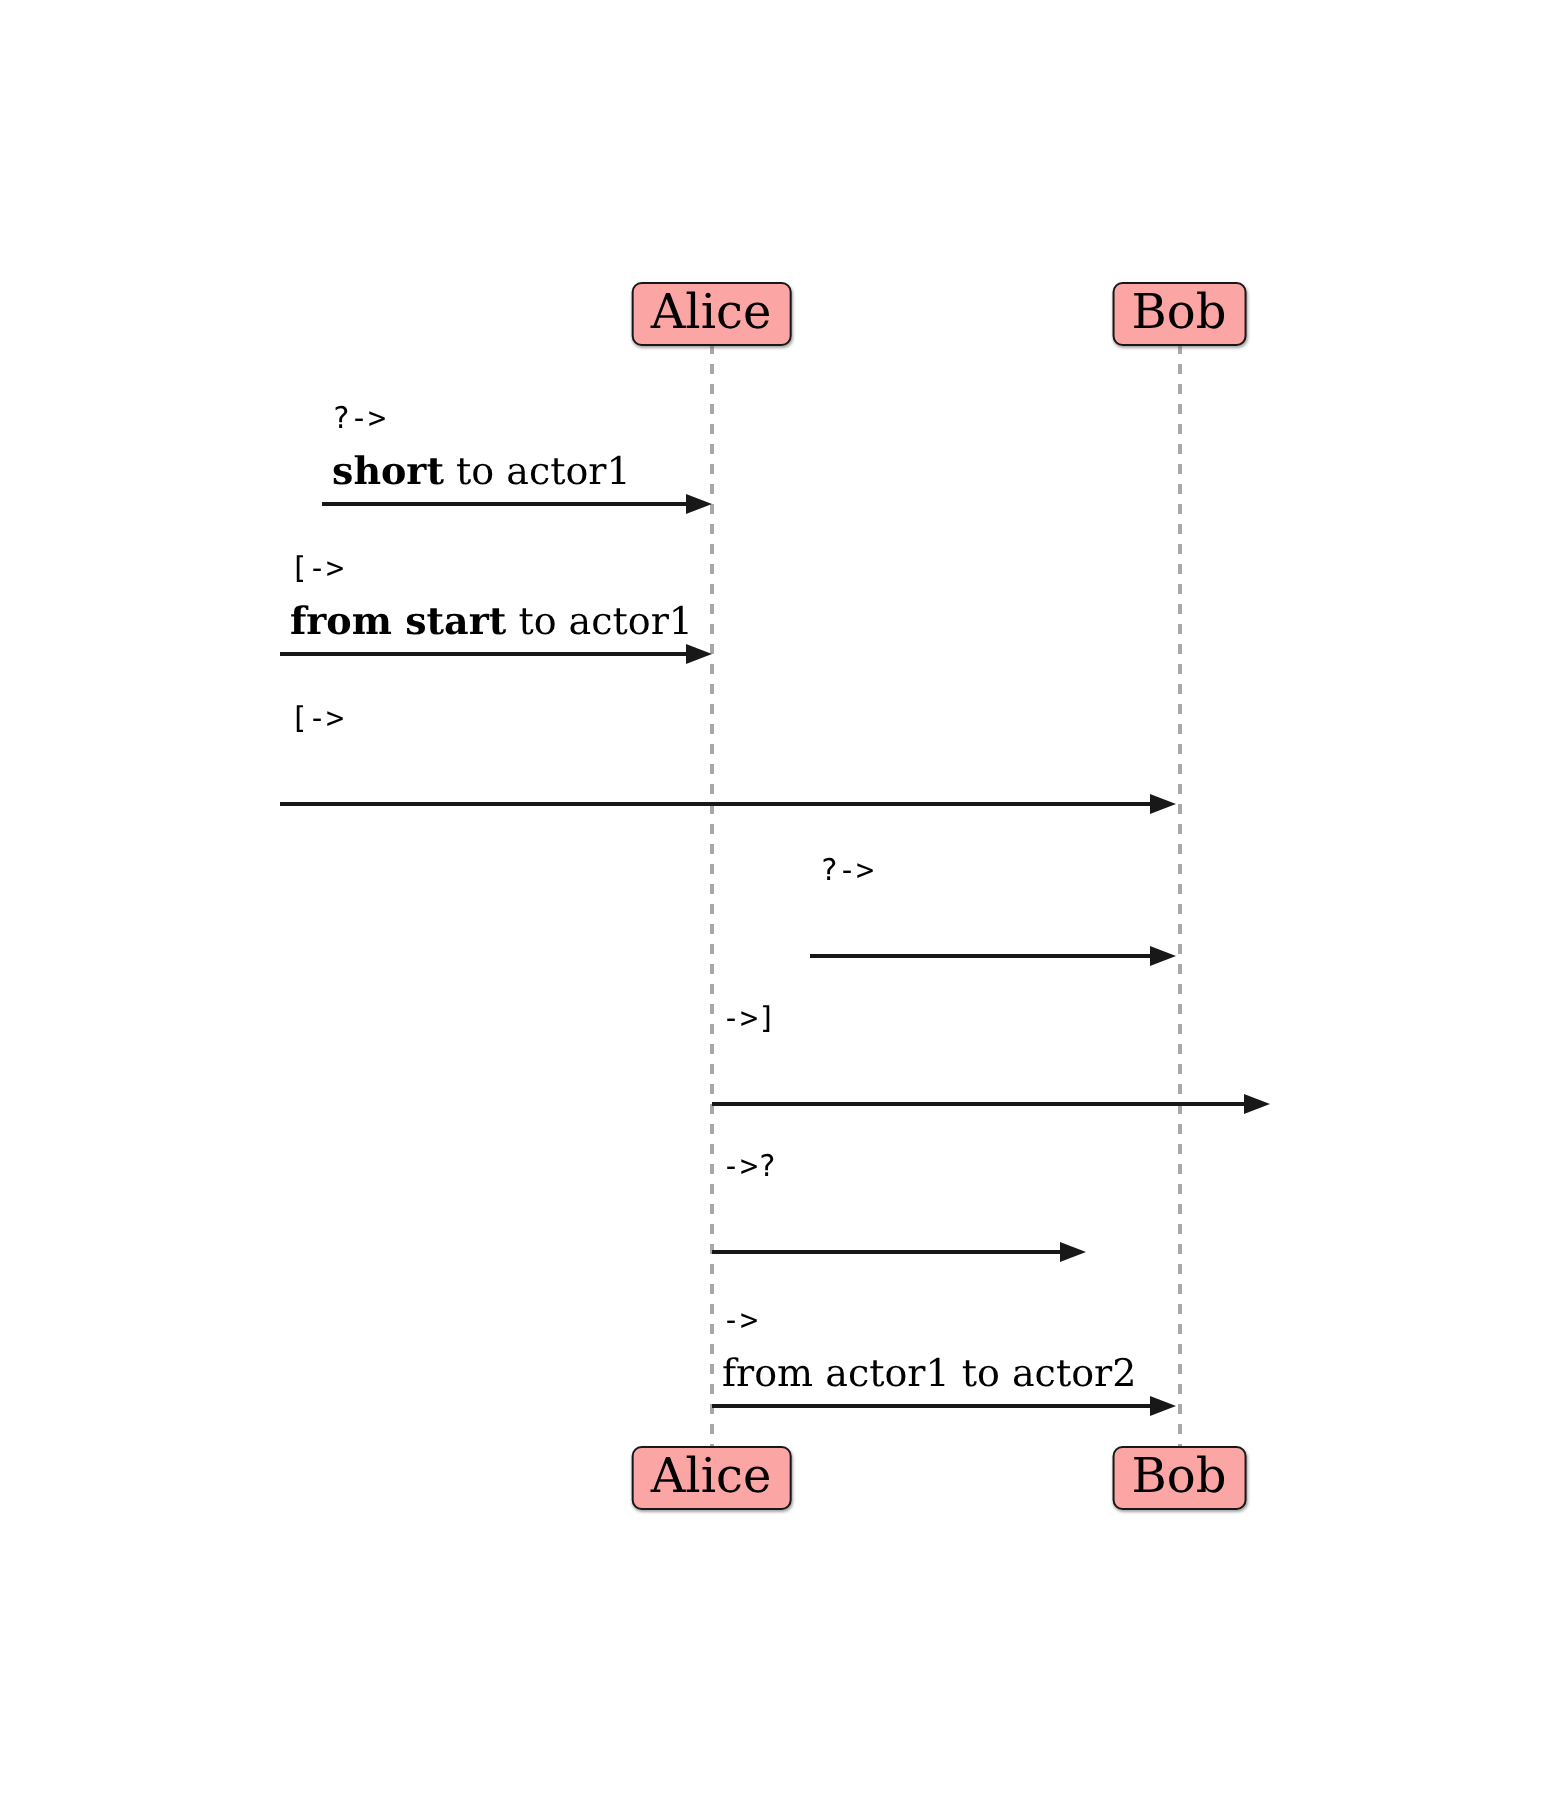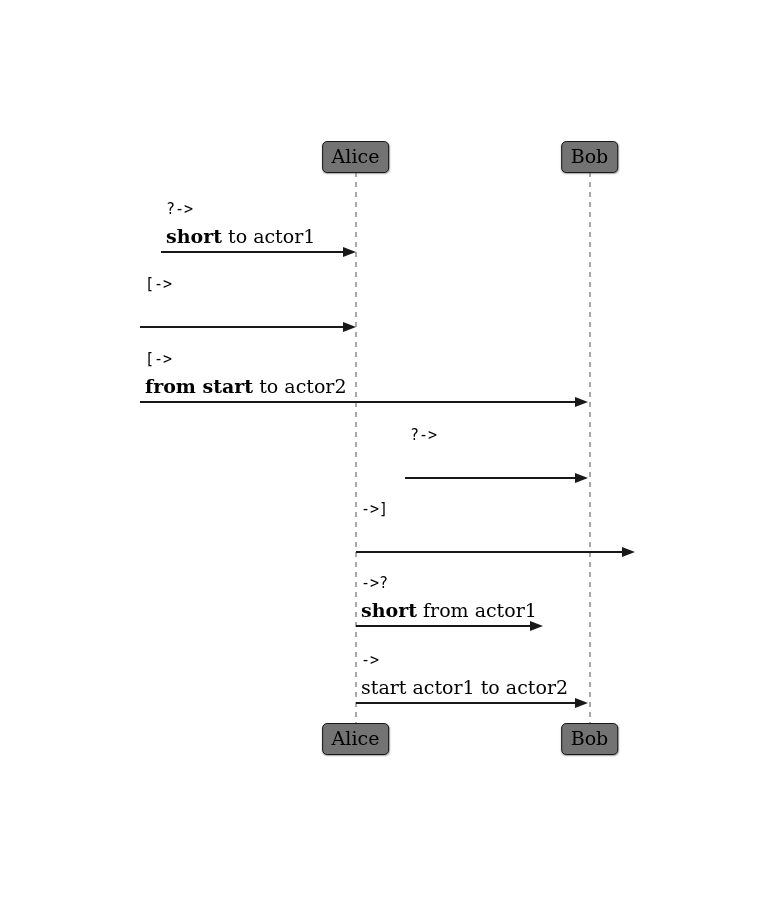--- a/index.html
+++ b/index.html
@@ -17,26 +17,26 @@
     color: #000;
   }
   .lifeline {
     position: absolute;
     width: 2px;
     background: repeating-linear-gradient(180deg, #a8a8a8 0 5px, transparent 5px 10px);
   }
   .actor-box {
     position: absolute;
     transform: translateX(-50%);
-    background: #737373;
+    background: #fca5a5;
     border: 1.5px solid #181818;
     border-radius: 5px;
     box-shadow: 0.5px 1px 1.5px rgba(90,90,90,0.55);
     padding: 2px 9px 4px 9px;
-    font-size: 19px;
+    font-size: 24px;
     line-height: 24px;
     white-space: nowrap;
   }
   .message-label {
     position: absolute;
     display: flex;
     flex-direction: column;
     gap: 4px;
     white-space: nowrap;
   }
@@ -88,45 +88,44 @@
 
   <div id="messages-layer">
       <div class="message-label" style="left: 166px; top: 199px;">
         <div class="msg-style-label">?-&gt;</div>
         <div class="msg-text"><b>short</b><span> to actor1</span></div>
       </div>
       <div class="arrow-line" style="left: 161px; top: 251px; width: 191px;"></div>
       <div class="arrow-head" style="left: 343px; top: 247px;"></div>
       <div class="message-label" style="left: 145px; top: 274px;">
         <div class="msg-style-label">[-&gt;</div>
+        <div class="msg-text"><b>from start</b><span> to actor1</span></div>
       </div>
       <div class="arrow-line" style="left: 140px; top: 326px; width: 212px;"></div>
       <div class="arrow-head" style="left: 343px; top: 322px;"></div>
       <div class="message-label" style="left: 145px; top: 349px;">
         <div class="msg-style-label">[-&gt;</div>
-        <div class="msg-text"><b>from start</b><span> to actor2</span></div>
       </div>
       <div class="arrow-line" style="left: 140px; top: 401px; width: 444px;"></div>
       <div class="arrow-head" style="left: 575px; top: 397px;"></div>
       <div class="message-label" style="left: 410px; top: 425px;">
         <div class="msg-style-label">?-&gt;</div>
       </div>
       <div class="arrow-line" style="left: 405px; top: 477px; width: 179px;"></div>
       <div class="arrow-head" style="left: 575px; top: 473px;"></div>
       <div class="message-label" style="left: 361px; top: 499px;">
         <div class="msg-style-label">-&gt;]</div>
       </div>
       <div class="arrow-line" style="left: 356px; top: 551px; width: 275px;"></div>
       <div class="arrow-head" style="left: 622px; top: 547px;"></div>
       <div class="message-label" style="left: 361px; top: 573px;">
         <div class="msg-style-label">-&gt;?</div>
-        <div class="msg-text"><b>short</b><span> from actor1</span></div>
       </div>
       <div class="arrow-line" style="left: 356px; top: 625px; width: 183px;"></div>
       <div class="arrow-head" style="left: 530px; top: 621px;"></div>
       <div class="message-label" style="left: 361px; top: 650px;">
         <div class="msg-style-label">-&gt;</div>
-        <div class="msg-text"><span>start actor1 to actor2</span></div>
+        <div class="msg-text"><span>from actor1 to actor2</span></div>
       </div>
       <div class="arrow-line" style="left: 356px; top: 702px; width: 228px;"></div>
       <div class="arrow-head" style="left: 575px; top: 698px;"></div>
     </div>
 </div>
 
 </body></html>

